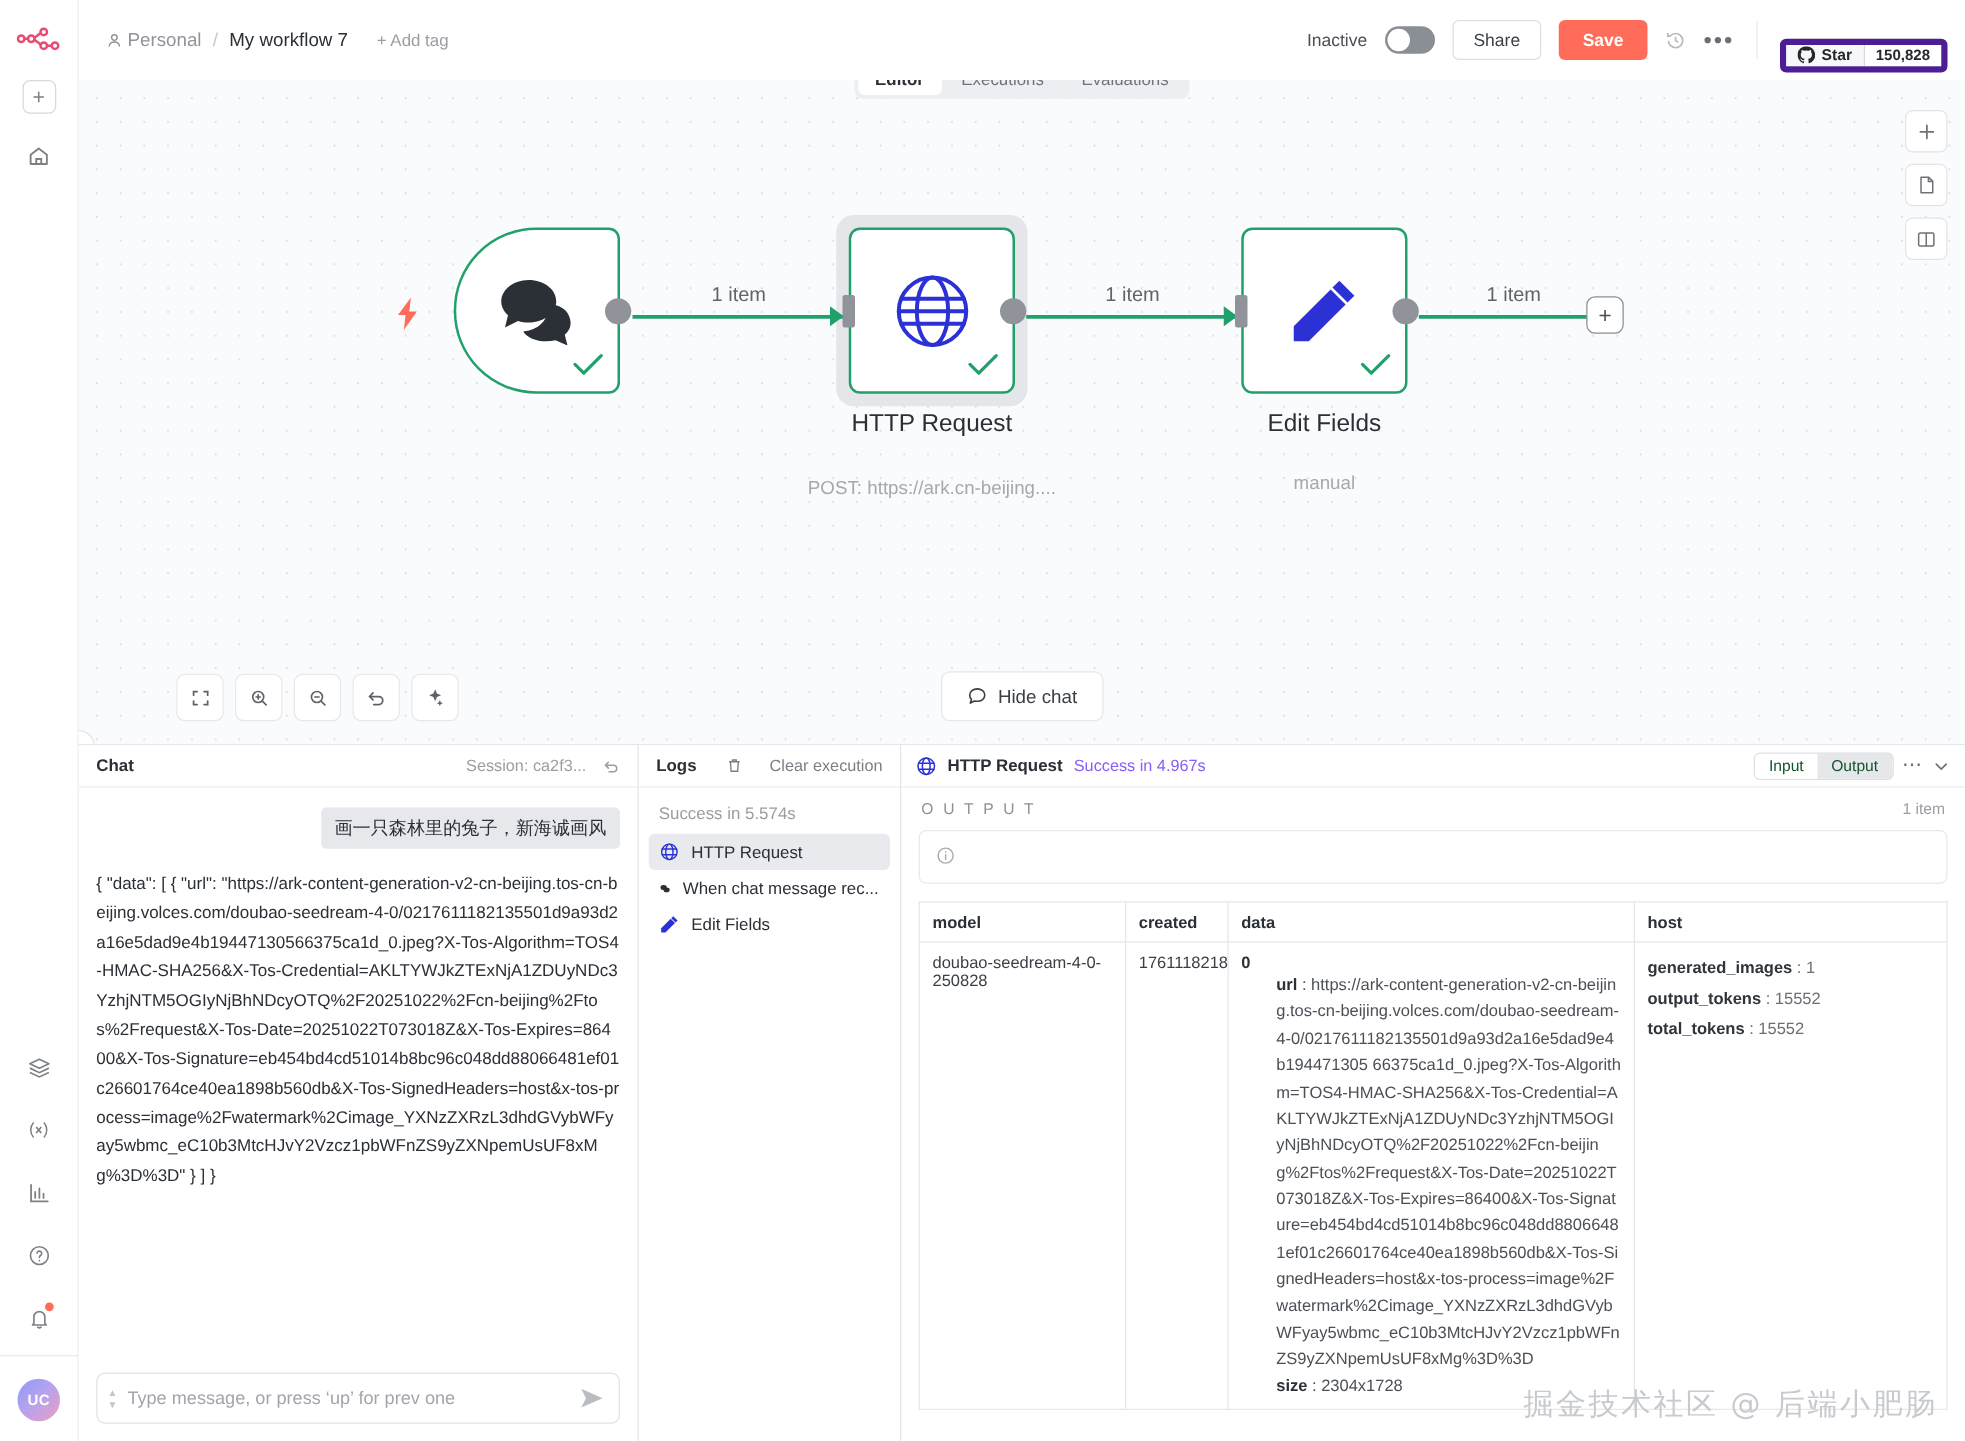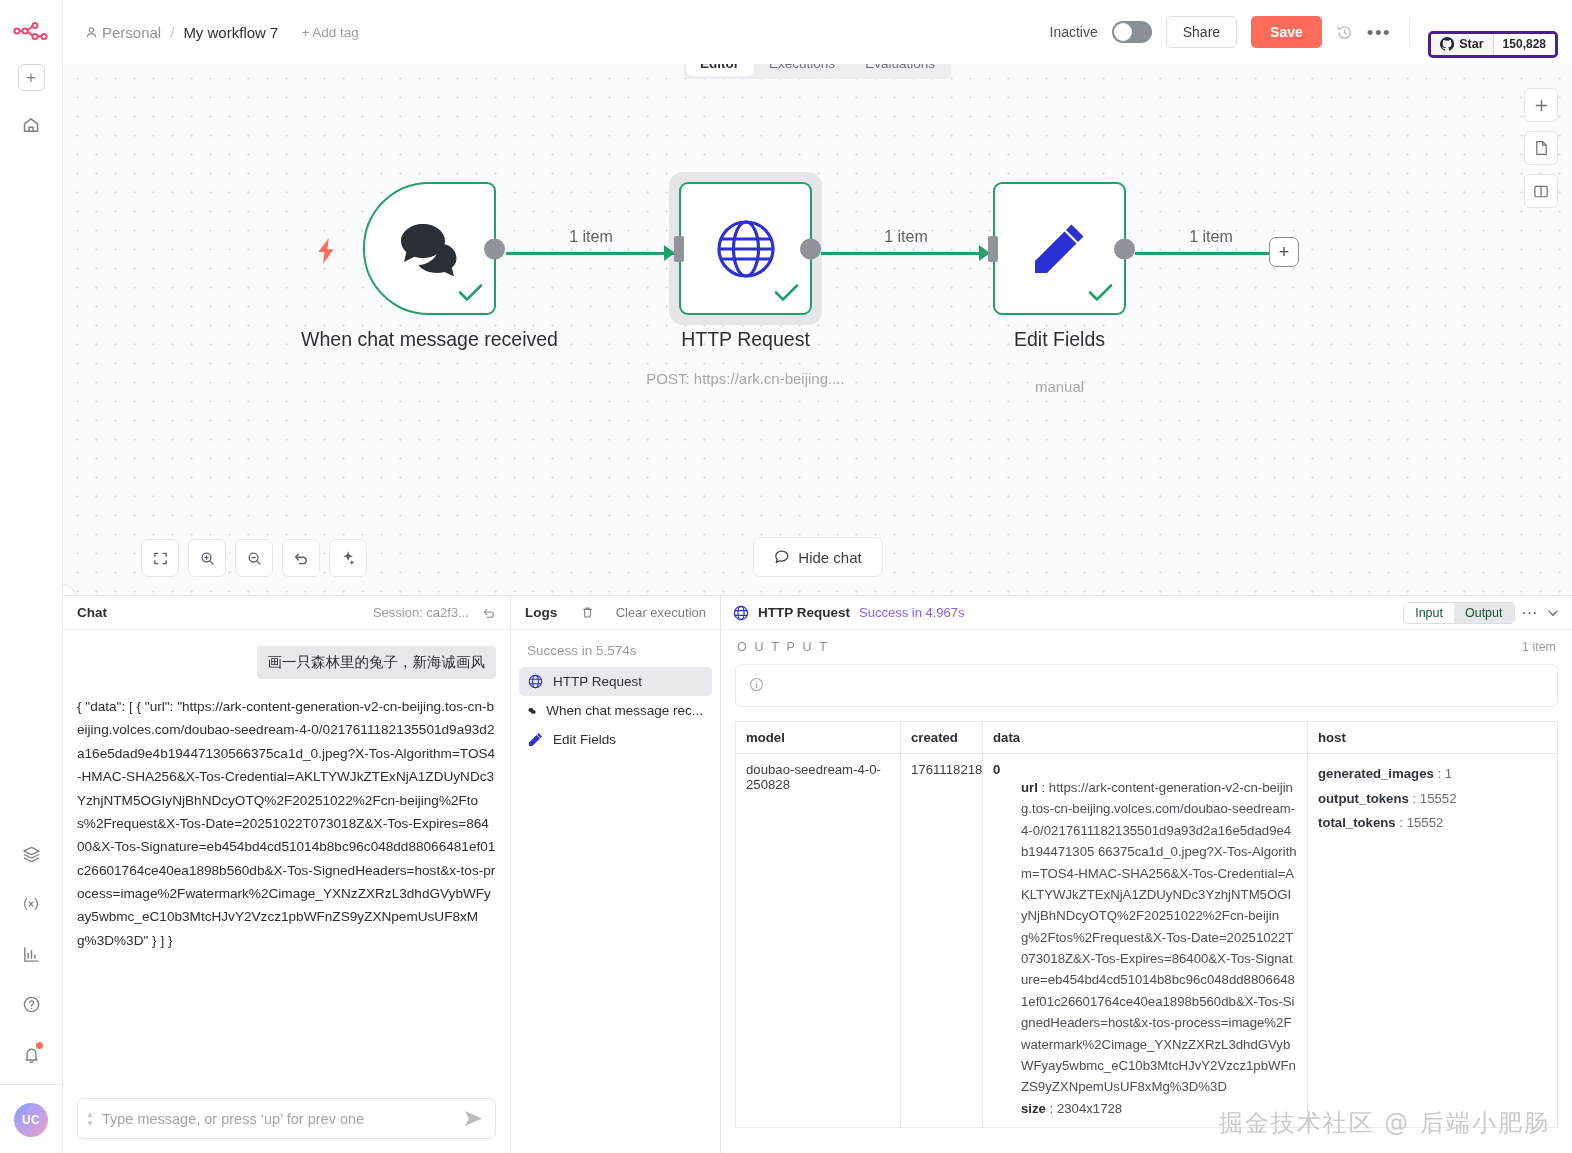--- a/index.html
+++ b/index.html
@@ -76,21 +76,21 @@
   .btn-save {
     height: 32px; padding: 0 19px; border: none; border-radius: 5px;
     background: #ff6d5a; color: #fff; font-size: 14px; font-weight: 600; cursor: pointer;
     display: flex; align-items: center; font-family: inherit;
   }
   .icon-btn { color: #b6b9be; cursor: pointer; display:flex; align-items:center; }
   .dots { color: #6b6f75; font-size: 19px; letter-spacing: 1.5px; cursor: pointer; line-height: 1; }
   .hdr-divider { width:1px; height:30px; background:#e6e7ea; margin: 0 4px; }
   .gh {
     display: flex; align-items: stretch; height: 27px;
-    border: 3px solid #4c1d95; border-radius: 5px; overflow: hidden; cursor: pointer; margin-top: 24px;
+    border: 5px solid #4c1d95; border-radius: 5px; overflow: hidden; cursor: pointer; margin-top: 24px;
   }
   .gh-left { display: flex; align-items: center; gap: 5px; padding: 0 9px; background: #f6f7f9; font-size: 12.5px; color: #24292f; font-weight: 600; }
   .gh-count { display: flex; align-items: center; padding: 0 9px; background: #fff; font-size: 12px; color: #24292f; border-left: 1px solid #d6d8dc; font-weight: 600;}
 
   
   .tabs {
     position: absolute; top: 48px; left: 50%; transform: translateX(-50%);
     background: #eceef1; border-radius: 7px; padding: 3px; display: flex; gap: 2px; z-index: 25;
   }
   .tab {
@@ -416,21 +416,20 @@
             <path d="M25 2C12.8 2 3 9.6 3 19c0 4.3 2 8.2 5.4 11.2L6 40l10.4-5.3c2.7.8 5.6 1.3 8.6 1.3 12.2 0 22-7.6 22-17S37.2 2 25 2z" fill="#2b2f36"></path>
             <path d="M44 22c-1.5 0-3 .2-4.4.5.3 1.1.4 2.3.4 3.5 0 9-8.5 16.3-19.4 17.1C23.4 47.9 30.7 51 39 51c2.6 0 5.1-.3 7.4-.9l9.6 4.3-2.2-8.6c2.9-2.5 4.7-5.7 4.7-9.3C58.5 28.6 52 22 44 22z" fill="#2b2f36"></path>
           </svg>
           <span class="node-check">
             <svg width="25" height="19" viewBox="0 0 25 19" fill="none" stroke="#22a06b" stroke-width="2.6" stroke-linecap="round" stroke-linejoin="round">
                 <path d="M2 9.5l7 7L23 2.5"></path>
               </svg>
           </span>
           <span class="dot-out"></span>
         </div>
-        <div class="node-title">When chat message received</div>
       </div>
 
       <div class="edge" style="left:443px; top:188px; width:170px;"></div>
       <div class="arrow-head" style="left:601px; top:181px;"></div>
       <div class="edge-label" style="left:528px; top:182px;">1 item</div>
 
       <div class="node" style="left:616px; top:118px;">
         <div class="sel-halo"></div>
         <div class="node-box" style="position:relative; z-index:2;">
           <svg width="62" height="62" viewBox="0 0 62 62" fill="none" stroke="#2b31d4" stroke-width="3.2">
@@ -440,21 +439,21 @@
             </svg>
           <span class="node-check">
             <svg width="25" height="19" viewBox="0 0 25 19" fill="none" stroke="#22a06b" stroke-width="2.6" stroke-linecap="round" stroke-linejoin="round">
                 <path d="M2 9.5l7 7L23 2.5"></path>
               </svg>
           </span>
           <span class="port-in"></span>
           <span class="dot-out"></span>
         </div>
         <div class="node-title">HTTP Request</div>
-        <div class="node-sub" style="top:188px;">POST: https://ark.cn-beijing....</div>
+        <div class="node-sub" style="top:200px;">POST: https://ark.cn-beijing....</div>
       </div>
 
       <div class="edge" style="left:758px; top:188px; width:170px;"></div>
       <div class="arrow-head" style="left:916px; top:181px;"></div>
       <div class="edge-label" style="left:843px; top:182px;">1 item</div>
 
       <div class="node" style="left:930px; top:118px;">
         <div class="node-box">
           <svg width="60" height="60" viewBox="0 0 60 60">
             <path d="M41.5 5.5l12 12-5.5 5.5-12-12z" fill="#2b31d4"></path>

